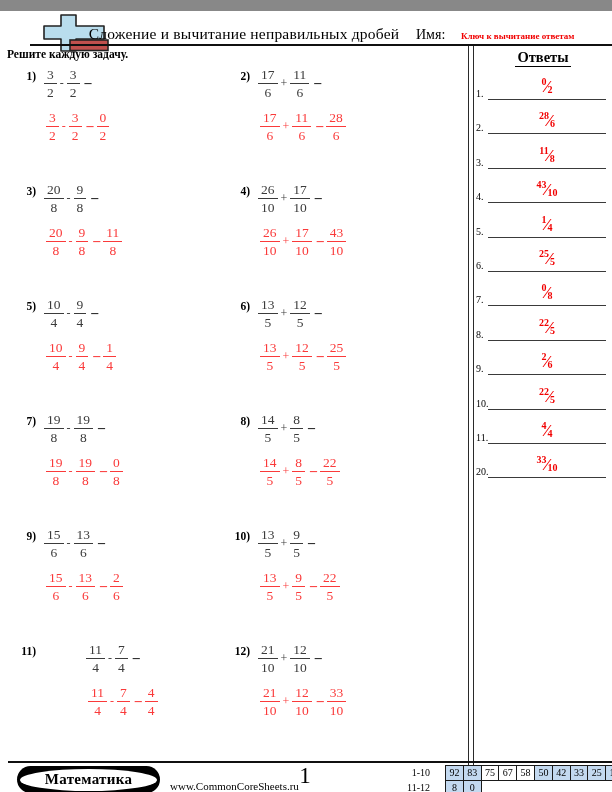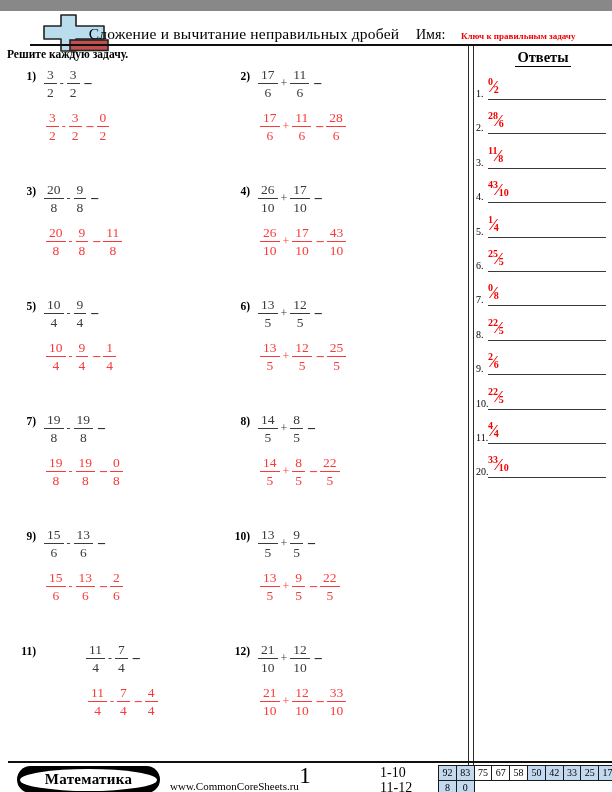--- a/index.html
+++ b/index.html
@@ -20,21 +20,21 @@
   
   .vdiv{position:absolute;top:35px;height:719px;width:1.3px;background:#2a2a2a;}
   .vdiv.a{left:468px;} .vdiv.b{left:472.5px;}
   
   .answers-title{position:absolute;left:480px;top:38px;width:126px;text-align:center;
     font-size:14.5px;font-weight:bold;}
   .answers-title span{border-bottom:1.6px solid #000;padding:0 2px 1px;}
   .answer-row{position:absolute;left:476px;width:132px;height:29px;}
   .answer-num{position:absolute;left:0;bottom:1px;font-size:10px;}
   .answer-line{position:absolute;left:12px;right:2px;bottom:0;border-bottom:1.7px solid #3a3a3a;}
-  .answer-frac{position:absolute;left:12px;right:2px;bottom:3px;
+  .answer-frac{position:absolute;left:12px;right:2px;bottom:3px;text-align:center;
     color:var(--answer-red);font-weight:bold;white-space:nowrap;}
   .afn{font-size:10px;vertical-align:7px;}
   .afs{font-size:17px;font-style:italic;margin:0 -1px;}
   .afd{font-size:10px;vertical-align:-1px;}
   
   .problem{position:absolute;display:flex;align-items:flex-start;}
   .pnum{font-size:11.5px;font-weight:bold;margin-top:3px;margin-right:7px;min-width:18px;text-align:right;}
   .pbody{display:flex;flex-direction:column;}
   .expr{display:flex;align-items:center;font-size:13.5px;line-height:1;}
   .expr-black{color:#3b3b3b;}
@@ -50,39 +50,39 @@
   .brand-badge{position:absolute;left:17px;top:755px;width:143px;height:27px;background:#000;
     border-radius:14px;display:flex;align-items:center;justify-content:center;}
   .brand-oval{width:137px;height:22px;background:#fff;border-radius:50%;
     display:flex;align-items:center;justify-content:center;}
   .brand-text{font-size:15px;font-weight:bold;letter-spacing:.3px;margin-top:-1px;}
   .site-text{position:absolute;left:170px;top:769px;font-size:11px;}
   .page-num{position:absolute;left:280px;top:752px;width:50px;text-align:center;font-size:23px;}
   .grade-table{position:absolute;left:380px;top:754px;}
   .gt-row{display:flex;align-items:stretch;height:16px;margin-top:-1px;}
   .gt-row:first-child{margin-top:0;}
-  .gt-label{width:50px;padding-right:9px;font-size:14px;line-height:16px;}
+  .gt-label{width:50px;text-align:right;padding-right:16px;font-size:10px;line-height:16px;}
   .gt-cell{width:16.8px;border:1px solid #1a1a1a;margin-left:-1px;text-align:center;
     font-size:10px;line-height:14.5px;background:#fff;}
   .gt-cell.shaded{background:var(--table-shade);}
 </style>
 </head>
 <body>
 
 <div class="page">
 
   <div class="hdr-icon">
     <svg width="70" height="38" viewBox="0 0 70 38">
       <path d="M19,1 h15 v11 h28 v13 h-28 v12 h-15 v-12 h-17 v-13 h17 z" fill="#b9dded" stroke="#222" stroke-width="1.6" stroke-linejoin="round"></path>
       <rect x="28" y="26" width="38" height="10.5" fill="#c0504d" stroke="#222" stroke-width="1.6"></rect>
     </svg>
   </div>
   <div class="page-title">Сложение и вычитание неправильных дробей</div>
   <div class="name-label">Имя:</div>
-  <div class="key-label">Ключ к правильным задачу</div>
+  <div class="key-label">Ключ к вычитание ответам</div>
   <div class="hdr-rule"></div>
   <div class="instruction">Решите каждую задачу.</div>
 
   <div class="vdiv a"></div>
   <div class="vdiv b"></div>
 
   <div class="answers-title"><span>Ответы</span></div>
   <div id="answers-col">
       <div class="answer-row" style="top: 60px;">
         <span class="answer-num">1.</span>

